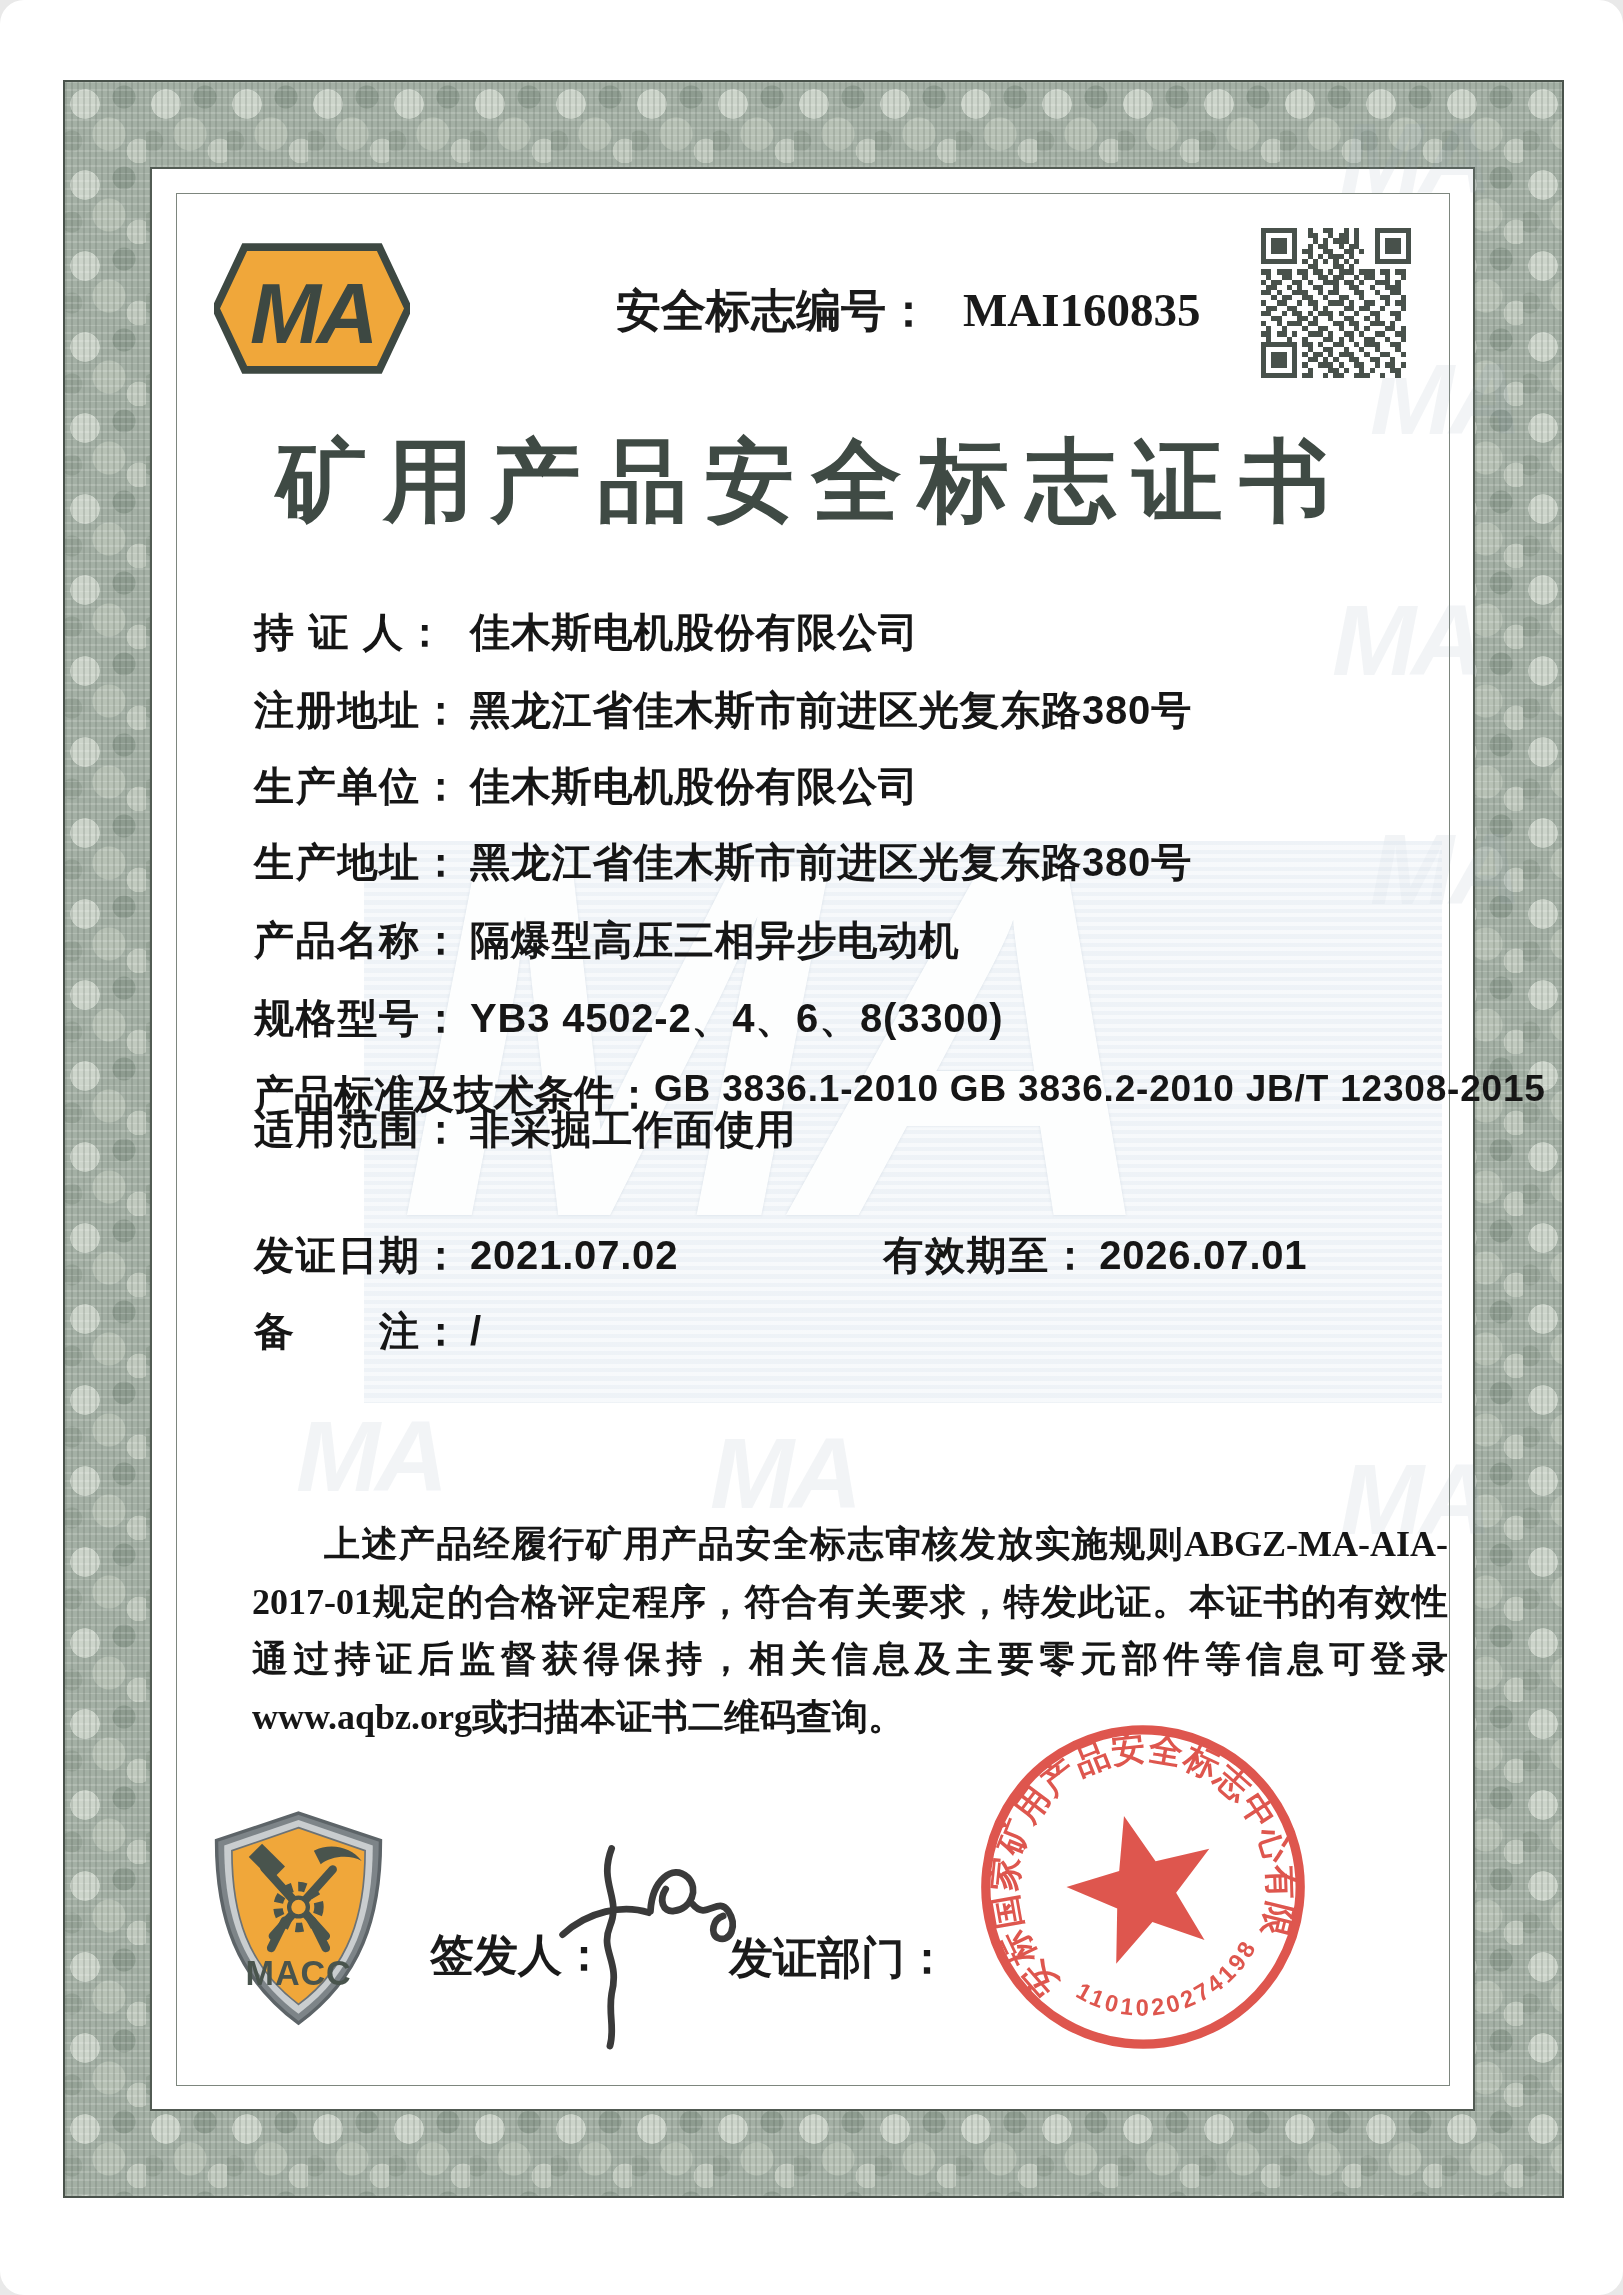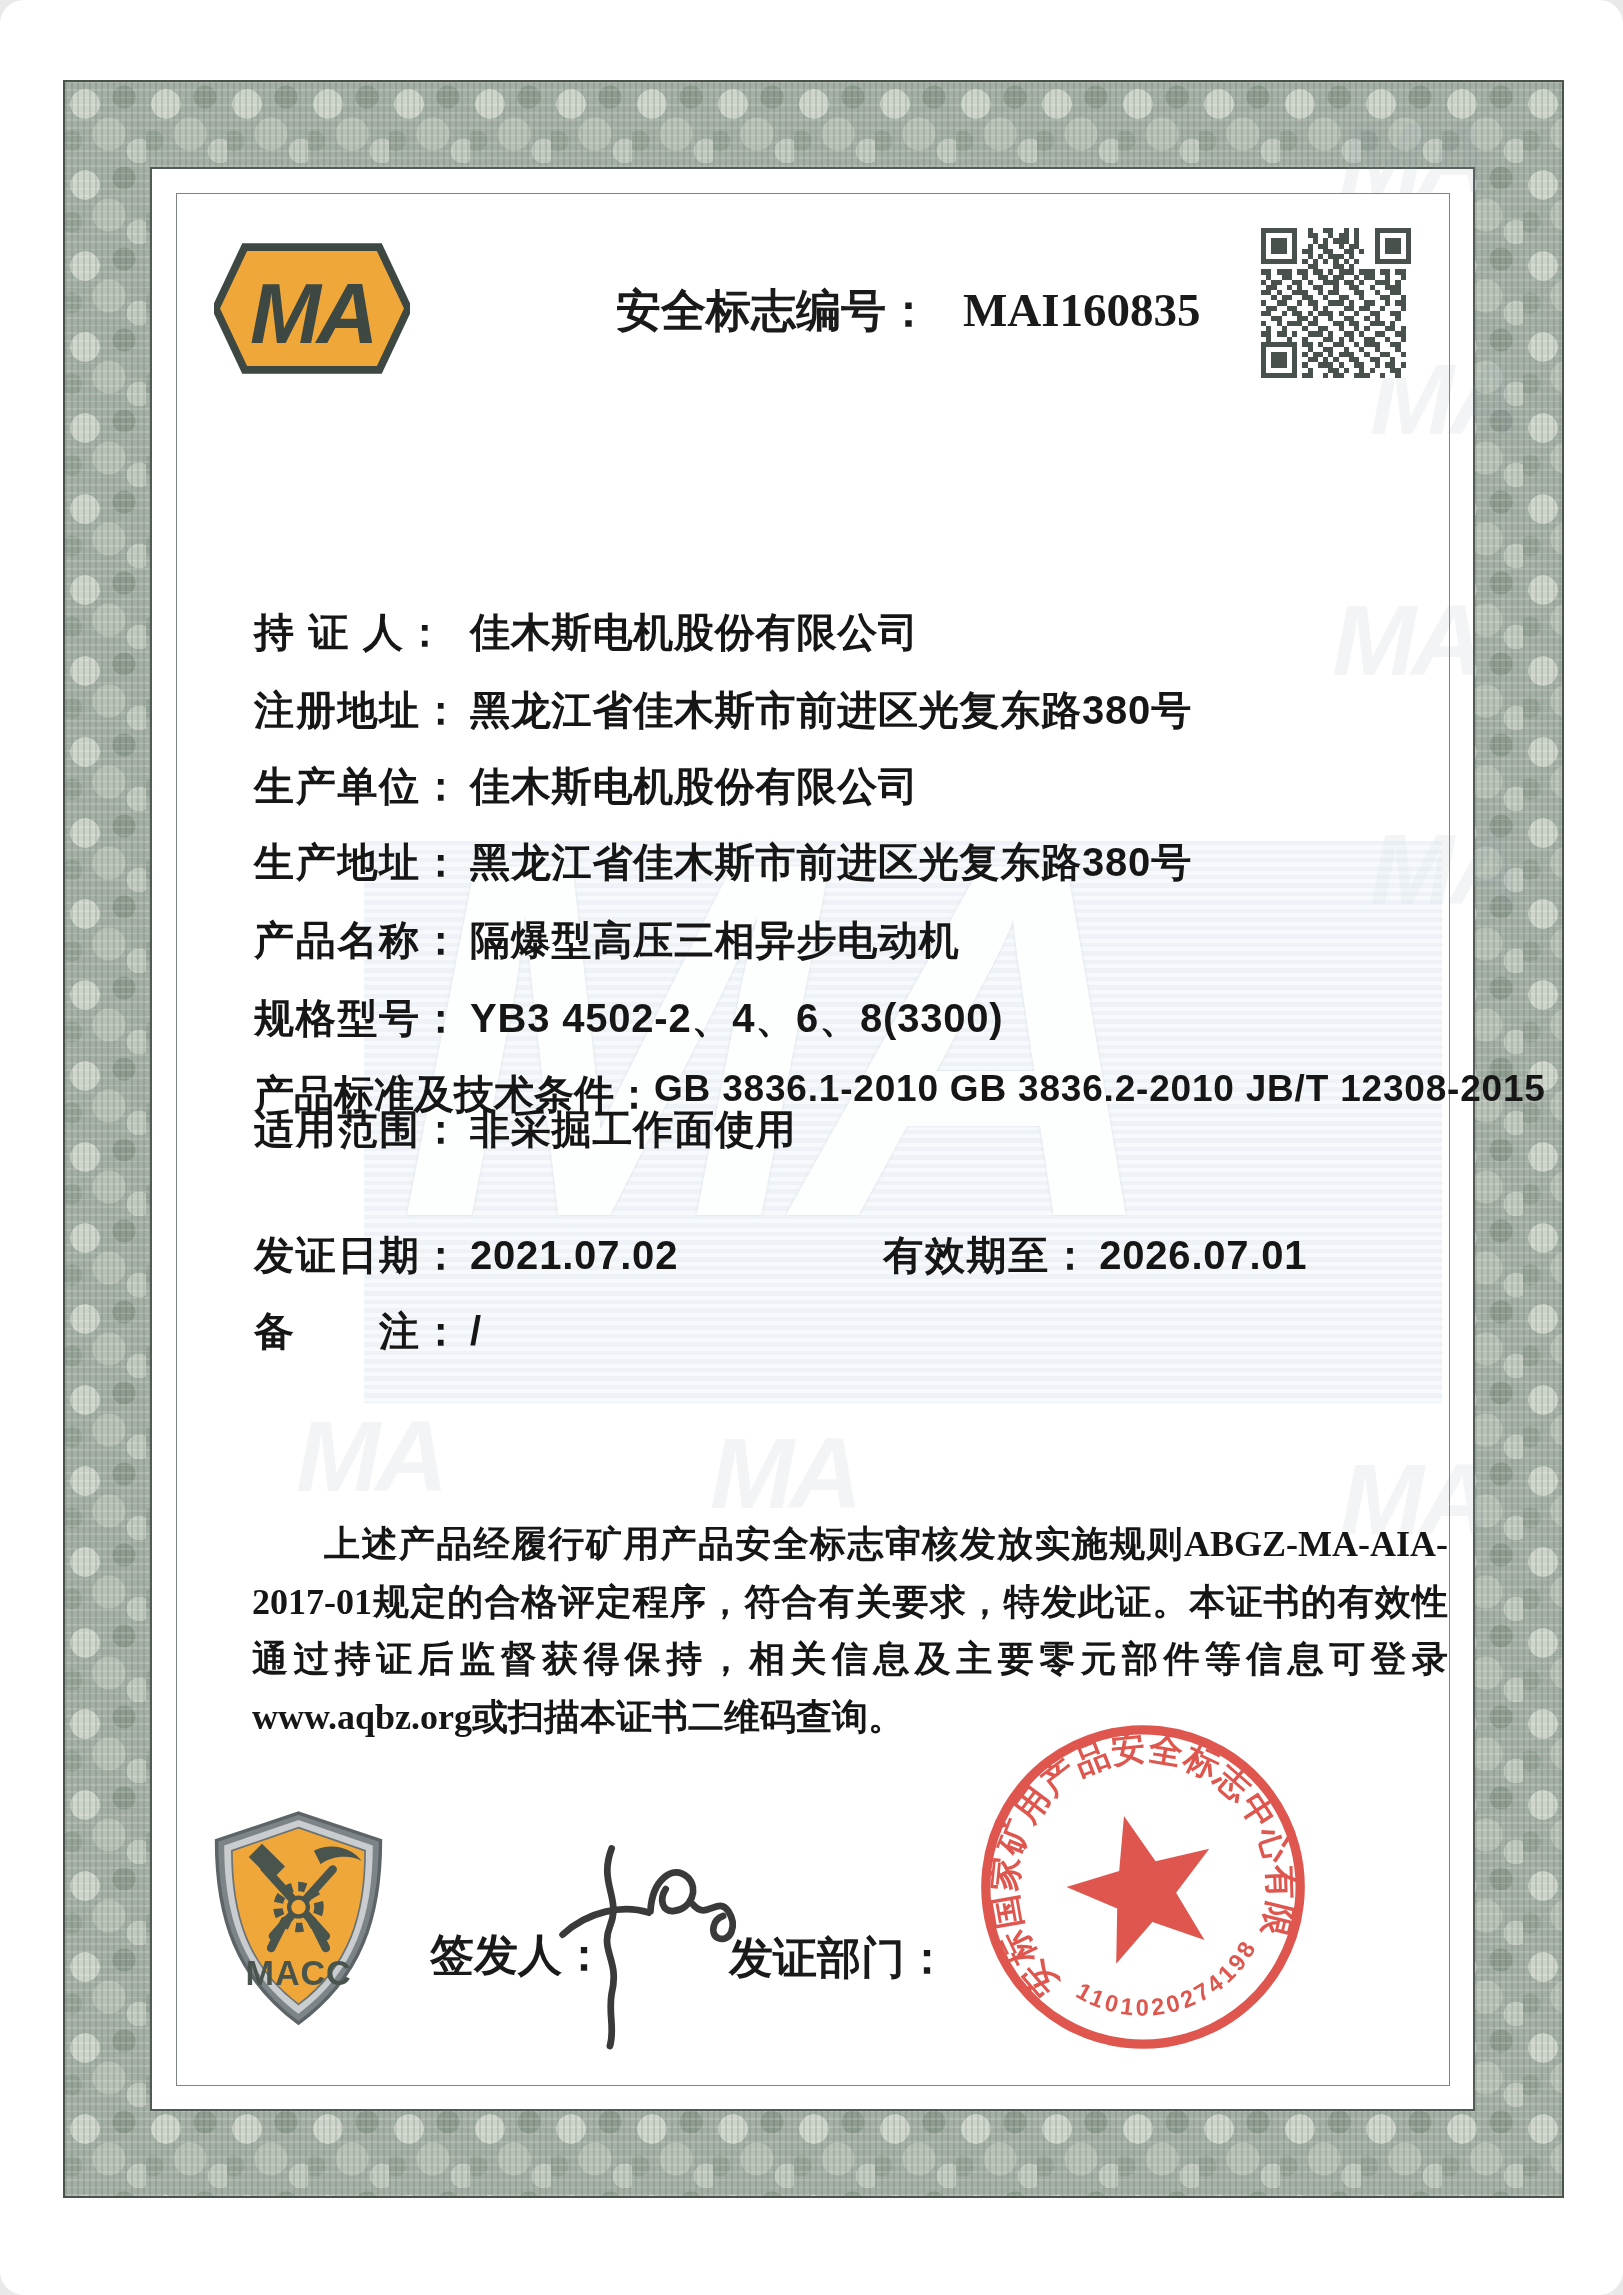--- a/index.html
+++ b/index.html
@@ -102,20 +102,21 @@
       <path fill-rule="evenodd" d="M0 0h7v7H0zM1 1h5v5H1z"></path>
         <rect x="2" y="2" width="3" height="3"></rect>
       <path fill-rule="evenodd" d="M22 0h7v7h-7zM23 1h5v5h-5z"></path>
         <rect x="24" y="2" width="3" height="3"></rect>
       <path fill-rule="evenodd" d="M0 22h7v7H0zM1 23h5v5H1z"></path>
         <rect x="2" y="24" width="3" height="3"></rect>
       <path d="M9 0h1v1H9zM12 0h2v1h-2zM16 0h1v1h-1zM18 0h1v1h-1zM9 1h2v1H9zM13 1h1v1h-1zM15 1h2v1h-2zM18 1h1v1h-1zM10 2h1v1h-1zM12 2h1v1h-1zM14 2h3v1h-3zM18 2h1v1h-1zM9 3h1v1H9zM11 3h2v1h-2zM15 3h1v1h-1zM17 3h2v1h-2zM8 4h2v1H8zM12 4h2v1h-2zM16 4h2v1h-2zM19 4h1v1h-1zM9 5h1v1H9zM11 5h1v1h-1zM13 5h3v1h-3zM17 5h1v1h-1zM8 6h1v1H8zM10 6h1v1h-1zM12 6h1v1h-1zM14 6h1v1h-1zM16 6h1v1h-1zM18 6h1v1h-1zM9 7h2v1H9zM14 7h2v1h-2zM17 7h1v1h-1zM0 8h2v1H0zM3 8h3v1H3zM7 8h2v1H7zM10 8h2v1h-2zM13 8h1v1h-1zM15 8h3v1h-3zM19 8h3v1h-3zM23 8h2v1h-2zM26 8h2v1h-2zM1 9h1v1H1zM4 9h2v1H4zM8 9h1v1H8zM11 9h2v1h-2zM14 9h2v1h-2zM18 9h1v1h-1zM20 9h2v1h-2zM24 9h1v1h-1zM27 9h1v1h-1zM0 10h1v1H0zM2 10h2v1H2zM6 10h2v1H6zM9 10h1v1H9zM12 10h3v1h-3zM16 10h2v1h-2zM19 10h1v1h-1zM22 10h3v1h-3zM26 10h1v1h-1zM1 11h2v1H1zM5 11h1v1H5zM7 11h1v1H7zM10 11h2v1h-2zM14 11h1v1h-1zM17 11h2v1h-2zM21 11h1v1h-1zM24 11h3v1h-3zM0 12h2v1H0zM3 12h1v1H3zM6 12h3v1H6zM11 12h1v1h-1zM13 12h2v1h-2zM18 12h2v1h-2zM22 12h1v1h-1zM25 12h2v1h-2zM2 13h1v1H2zM4 13h2v1H4zM8 13h2v1H8zM12 13h1v1h-1zM15 13h2v1h-2zM19 13h1v1h-1zM23 13h2v1h-2zM27 13h1v1h-1zM0 14h1v1H0zM3 14h2v1H3zM7 14h1v1H7zM9 14h2v1H9zM13 14h3v1h-3zM17 14h1v1h-1zM20 14h2v1h-2zM24 14h1v1h-1zM26 14h2v1h-2zM1 15h2v1H1zM5 15h2v1H5zM10 15h1v1h-1zM12 15h1v1h-1zM16 15h2v1h-2zM19 15h2v1h-2zM23 15h1v1h-1zM27 15h1v1h-1zM0 16h2v1H0zM4 16h1v1H4zM6 16h2v1H6zM9 16h1v1H9zM11 16h3v1h-3zM15 16h1v1h-1zM18 16h1v1h-1zM21 16h2v1h-2zM25 16h2v1h-2zM2 17h2v1H2zM7 17h2v1H7zM10 17h1v1h-1zM13 17h1v1h-1zM16 17h2v1h-2zM20 17h1v1h-1zM22 17h1v1h-1zM26 17h1v1h-1zM0 18h1v1H0zM3 18h1v1H3zM5 18h3v1H5zM9 18h2v1H9zM14 18h2v1h-2zM17 18h2v1h-2zM21 18h3v1h-3zM25 18h1v1h-1zM1 19h1v1H1zM4 19h1v1H4zM8 19h1v1H8zM11 19h2v1h-2zM15 19h1v1h-1zM18 19h1v1h-1zM20 19h1v1h-1zM24 19h2v1h-2zM27 19h1v1h-1zM0 20h2v1H0zM3 20h2v1H3zM6 20h1v1H6zM9 20h3v1H9zM13 20h1v1h-1zM16 20h2v1h-2zM19 20h1v1h-1zM22 20h2v1h-2zM26 20h2v1h-2zM1 21h1v1H1zM5 21h1v1H5zM8 21h1v1H8zM12 21h2v1h-2zM15 21h1v1h-1zM17 21h1v1h-1zM20 21h2v1h-2zM24 21h1v1h-1zM27 21h1v1h-1zM8 22h2v1H8zM11 22h1v1h-1zM14 22h2v1h-2zM18 22h1v1h-1zM20 22h3v1h-3zM25 22h2v1h-2zM9 23h1v1H9zM12 23h2v1h-2zM16 23h1v1h-1zM19 23h1v1h-1zM22 23h1v1h-1zM26 23h1v1h-1zM8 24h1v1H8zM10 24h2v1h-2zM13 24h1v1h-1zM15 24h3v1h-3zM20 24h1v1h-1zM23 24h2v1h-2zM27 24h1v1h-1zM9 25h2v1H9zM12 25h1v1h-1zM14 25h1v1h-1zM17 25h2v1h-2zM21 25h2v1h-2zM25 25h1v1h-1zM8 26h1v1H8zM11 26h3v1h-3zM15 26h1v1h-1zM18 26h2v1h-2zM22 26h1v1h-1zM24 26h2v1h-2zM27 26h1v1h-1zM9 27h1v1H9zM13 27h2v1h-2zM16 27h1v1h-1zM19 27h1v1h-1zM21 27h1v1h-1zM25 27h2v1h-2zM8 28h2v1H8zM12 28h1v1h-1zM14 28h2v1h-2zM18 28h3v1h-3zM23 28h1v1h-1zM26 28h1v1h-1z"></path>
     </g>
   </svg>
 
+  <div class="title">矿用产品安全标志证书</div>
 
   <div class="row" style="top:605px">
     <span class="lab">持 证 人：</span><span class="val">佳木斯电机股份有限公司</span>
   </div>
   <div class="row" style="top:683px">
     <span class="lab">注册地址：</span><span class="val">黑龙江省佳木斯市前进区光复东路380号</span>
   </div>
   <div class="row" style="top:759px">
     <span class="lab">生产单位：</span><span class="val">佳木斯电机股份有限公司</span>
   </div>

